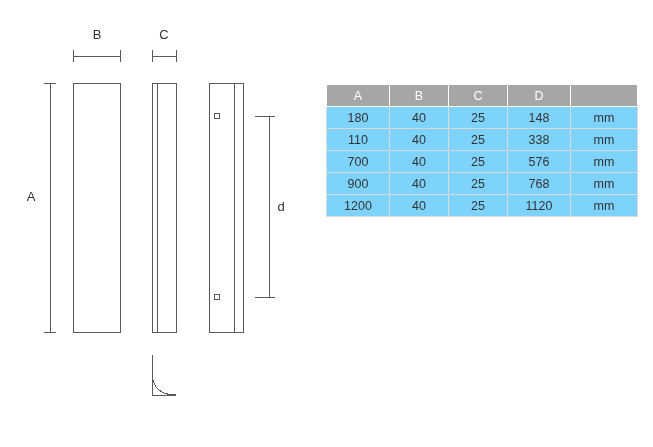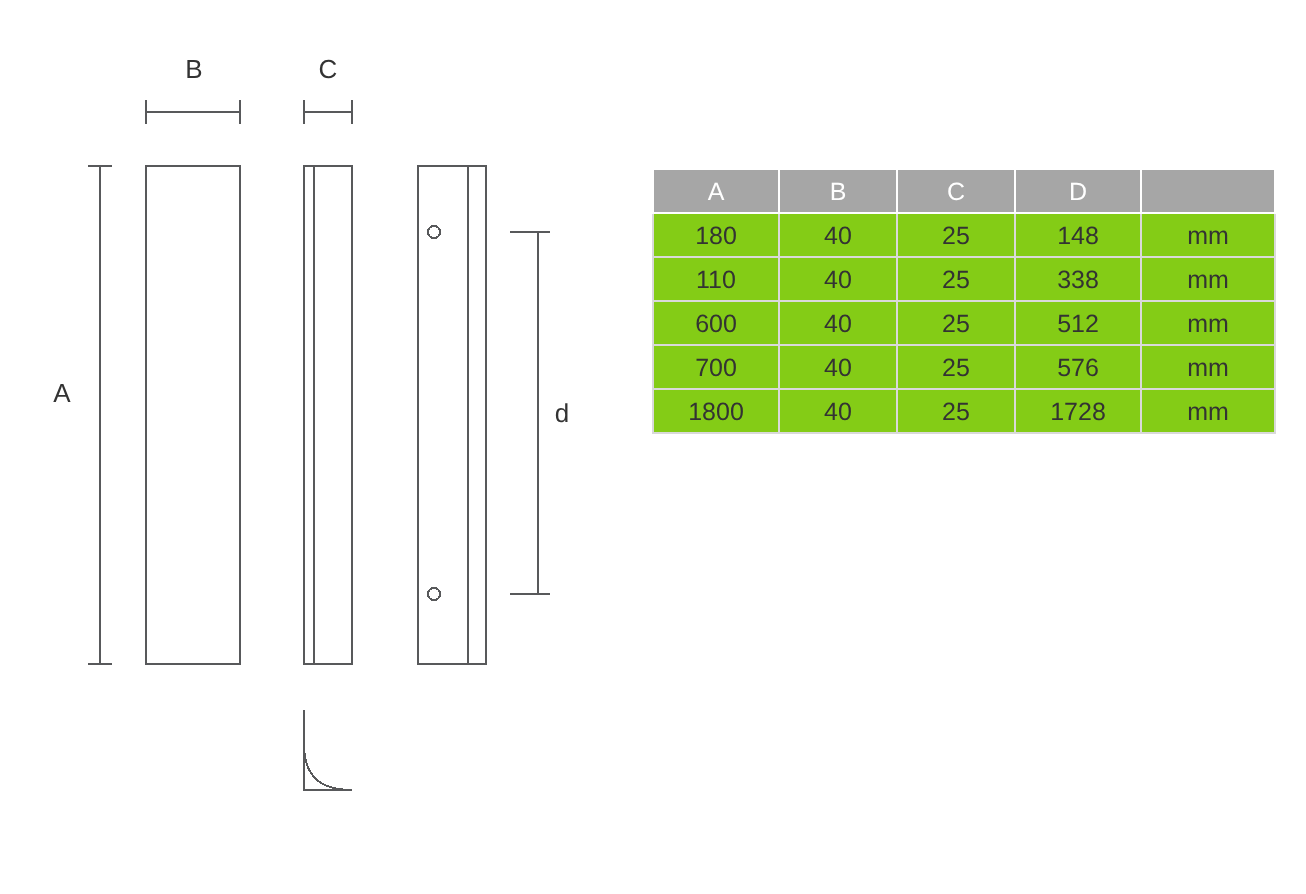--- a/index.html
+++ b/index.html
@@ -60,21 +60,21 @@
   }
   .spec-table th.blank {
     background: #a6a6a6;
     border: 1px solid #ffffff;
   }
   .spec-table td {
     height: 21px;
     border: 1px solid #d9d9d9;
     text-align: center;
     padding: 0 4px;
-    background: #84cc16;
+    background: #7dd3fc;
   }
   .col-a { width: 62px; }
   .col-b { width: 58px; }
   .col-c { width: 58px; }
   .col-d { width: 62px; }
   .col-u { width: 66px; }
 </style>
 </head>
 <body>
 
@@ -146,36 +146,36 @@
         <td>mm</td>
       </tr>
       <tr>
         <td>110</td>
         <td>40</td>
         <td>25</td>
         <td>338</td>
         <td>mm</td>
       </tr>
       <tr>
-        <td>600</td>
-        <td>40</td>
-        <td>25</td>
-        <td>512</td>
-        <td>mm</td>
-      </tr>
-      <tr>
         <td>700</td>
         <td>40</td>
         <td>25</td>
         <td>576</td>
         <td>mm</td>
       </tr>
       <tr>
-        <td>1800</td>
+        <td>900</td>
         <td>40</td>
         <td>25</td>
-        <td>1728</td>
+        <td>768</td>
+        <td>mm</td>
+      </tr>
+      <tr>
+        <td>1200</td>
+        <td>40</td>
+        <td>25</td>
+        <td>1120</td>
         <td>mm</td>
       </tr>
     </tbody>
   </table>
 
 </div>
 
 </body></html>

